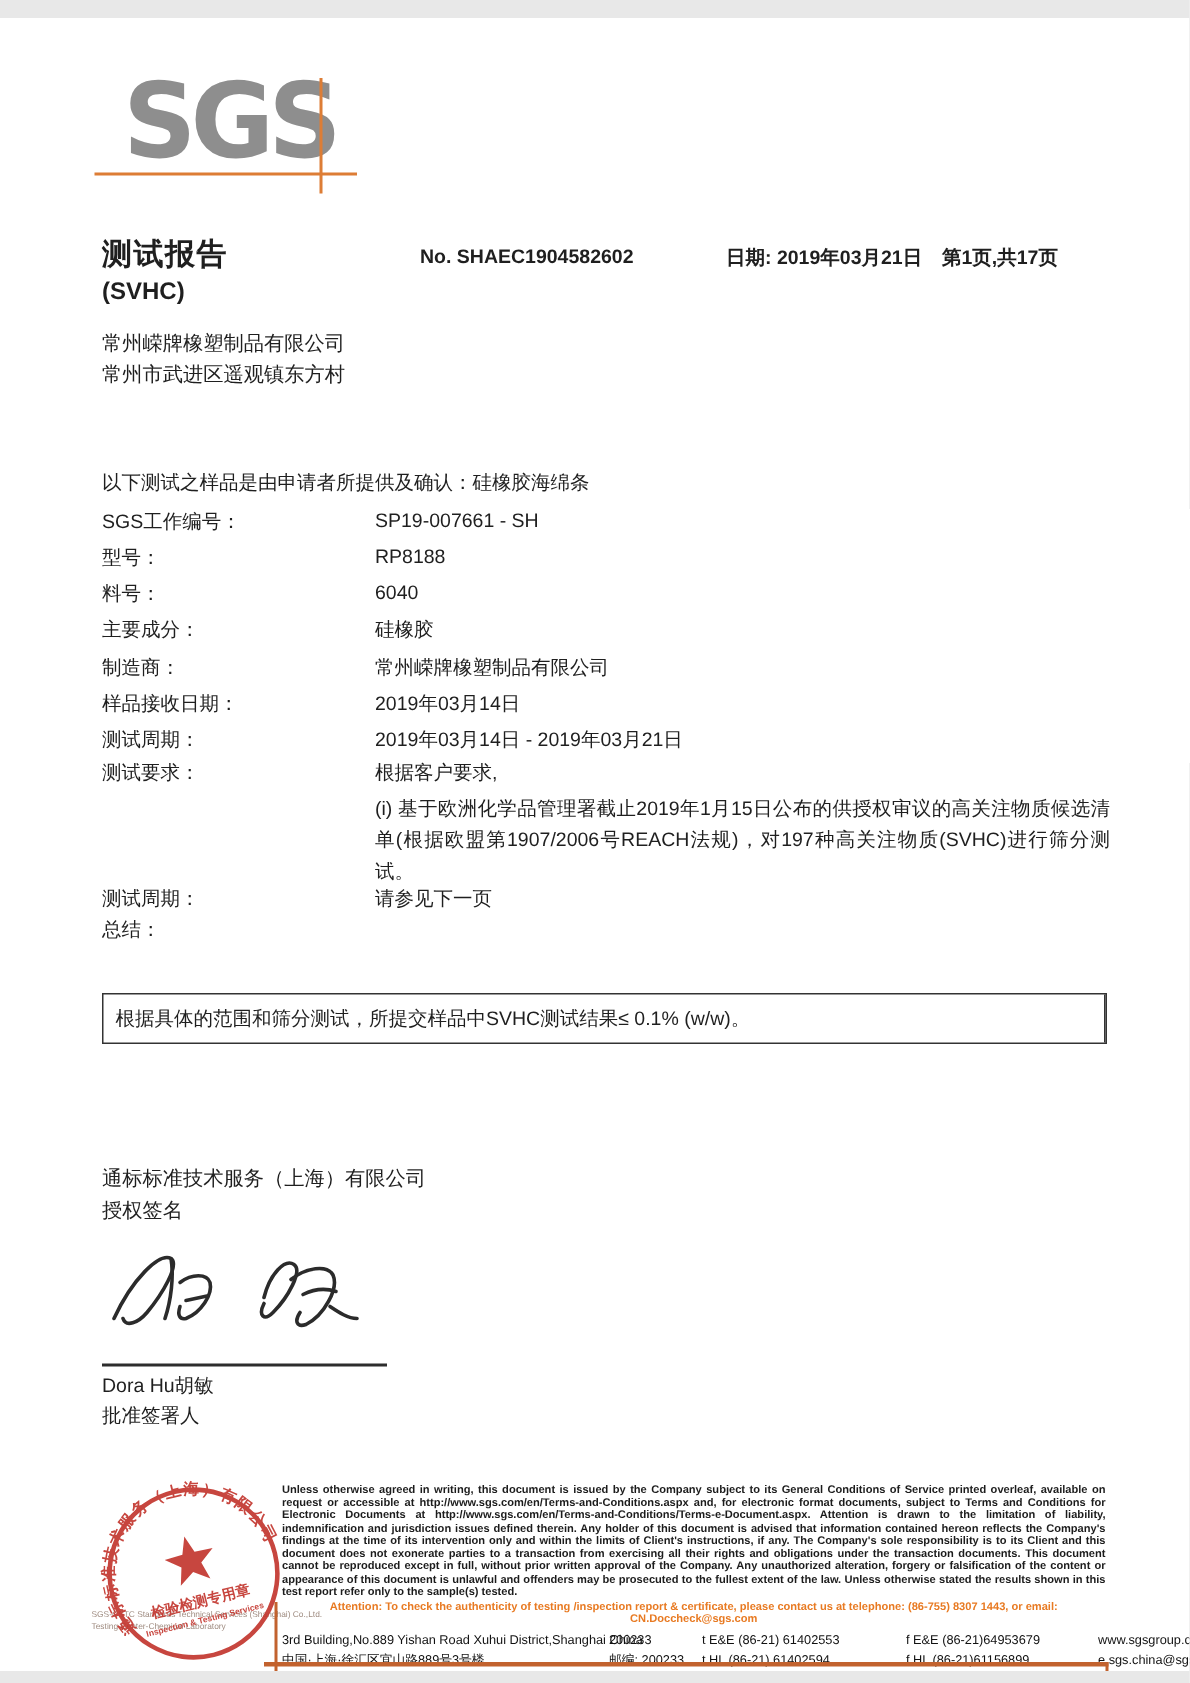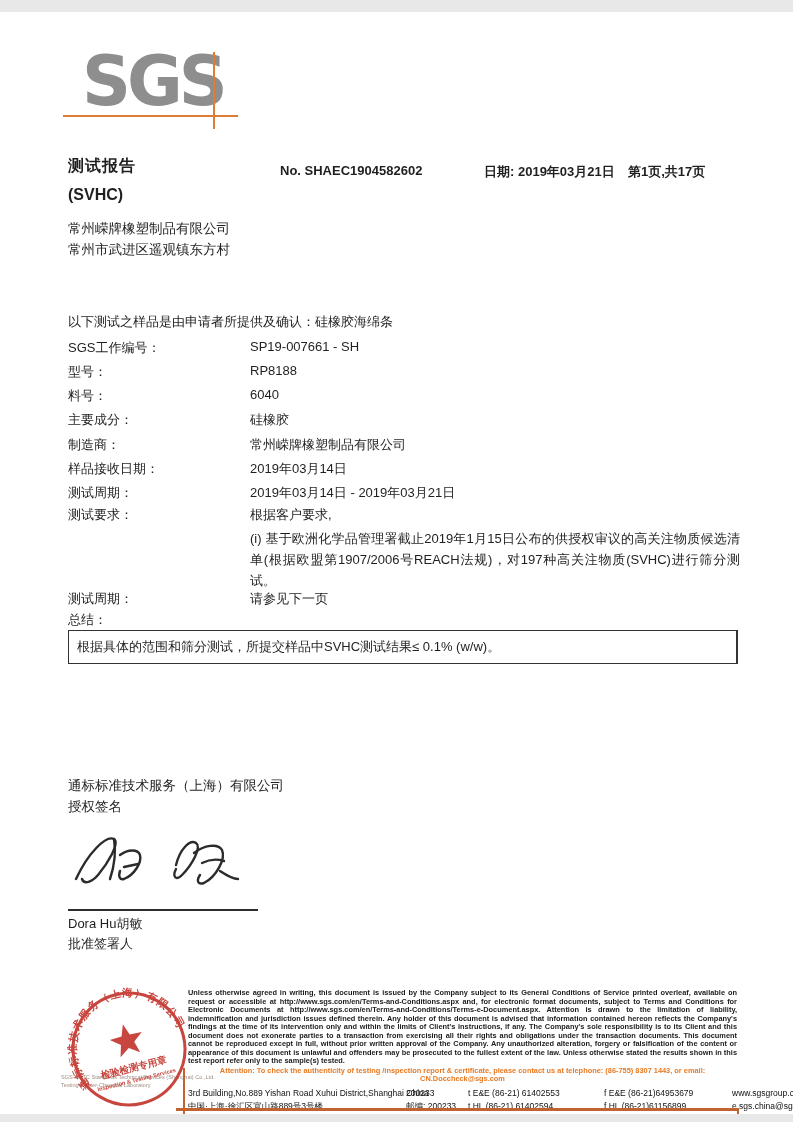--- a/index.html
+++ b/index.html
@@ -16,41 +16,41 @@
   .sgs-logo {
     left:82px; top:36px;
     font-family:"DejaVu Sans",sans-serif;
     font-weight:bold; font-size:68px; line-height:68px;
     color:#8e8e8e; letter-spacing:-4px; transform:scaleY(1.02);
   }
   .logo-hline { left:63px; top:103px; width:175px; height:2px; background:#dd7d35; }
   .logo-vline { left:213px; top:40px; width:2px; height:77px; background:#dd7d35; }
 
   
-  .doc-title   { left:68px; top:144px; font-size:16px; font-weight:bold; letter-spacing:1px; }
+  .doc-title   { left:68px; top:144px; font-size:20px; font-weight:bold; letter-spacing:1px; }
   .doc-title2  { left:68px; top:174px; font-size:16px; font-weight:bold; }
   .report-no   { left:280px; top:151px; font-size:13px; font-weight:600; }
   .report-date { left:484px; top:151px; font-size:13px; font-weight:600; }
   .report-page { left:628px; top:151px; font-size:13px; font-weight:600; }
 
   .applicant { left:68px; top:206px; font-size:13.5px; line-height:21px; }
 
   .intro { left:68px; top:301px; font-size:13px; }
 
   .row { position:absolute; left:68px; width:672px; display:flex; font-size:13px; }
   .row .lbl { width:182px; flex:0 0 182px; }
   .row .val { flex:1; }
   .req-extra {
     left:250px; top:516px; width:490px;
     font-size:13px; line-height:21px; text-align:justify;
   }
 
   .summary-label { left:68px; top:599px; font-size:13px; }
   .summary-table {
-    left:68px; top:618px; width:670px; height:34px;
+    left:68px; top:650px; width:670px; height:34px;
     border:1.5px solid #333; display:flex;
   }
   .summary-table .cell-result {
     flex:1; border-right:1.5px solid #333;
     display:flex; align-items:center; padding:0 8px; font-size:13px;
   }
   .summary-table .cell-verdict {
     width:131px; flex:0 0 131px;
     display:flex; align-items:center; justify-content:center; font-size:13px;
   }

